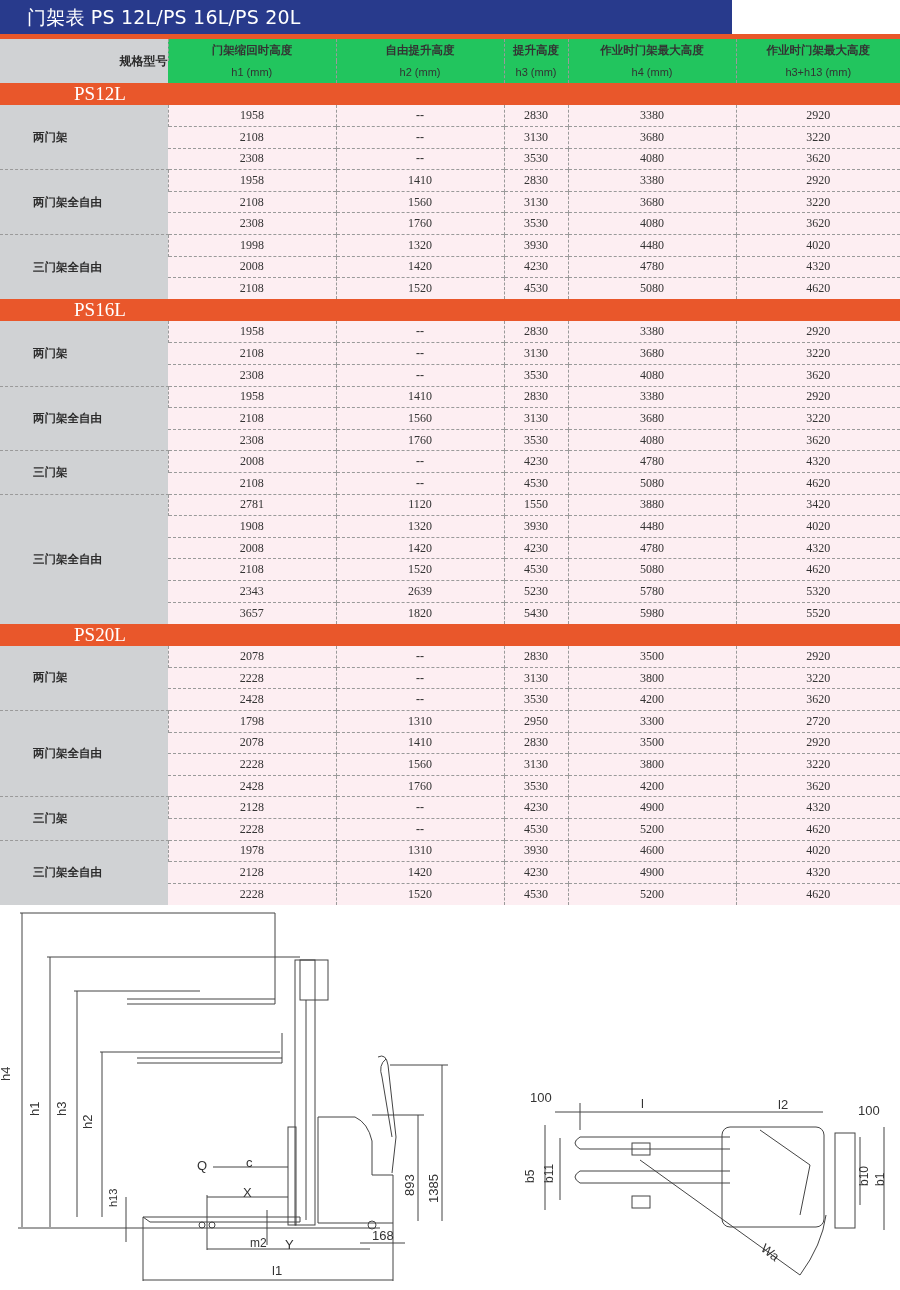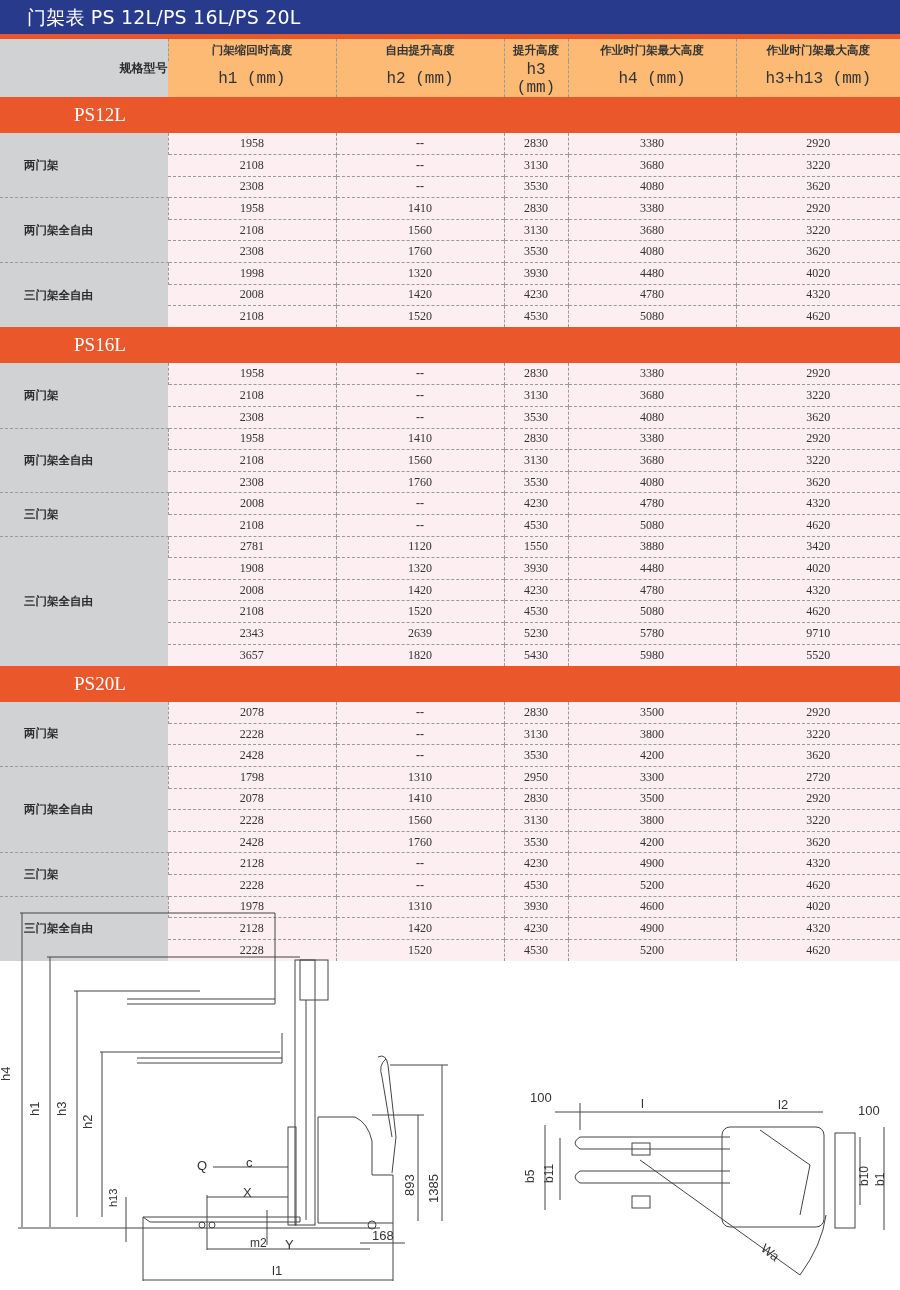--- a/index.html
+++ b/index.html
@@ -1,56 +1,56 @@
 <!DOCTYPE html>
 <html><head>
 <meta charset="utf-8">
 <style>
   * { box-sizing: border-box; margin: 0; padding: 0; }
   html, body { width: 900px; height: 1290px; background: #ffffff; overflow: hidden; }
   body { font-family: "DejaVu Sans", sans-serif; position: relative; }
 
   .title-bar {
-    position: absolute; left: 0; top: 0; width: 900px; height: 34px;
+    position: absolute; left: 0; top: 0; width: 732px; height: 34px;
     background: #283a8c; color: #ffffff;
     font-family: "DejaVu Sans", sans-serif; font-size: 19px;
     line-height: 34px; padding-left: 27px; letter-spacing: 0.2px;
   }
   .title-underline { position: absolute; left: 0; top: 34px; width: 900px; height: 5px; background: #e8572a; }
 
   table.spec {
     position: absolute; left: 0; top: 39px; width: 900px;
     border-collapse: collapse; table-layout: fixed;
   }
   table.spec col.c0 { width: 168px; }
   table.spec col.c1 { width: 168px; }
   table.spec col.c2 { width: 168px; }
   table.spec col.c3 { width: 64px; }
   table.spec col.c4 { width: 168px; }
   table.spec col.c5 { width: 164px; }
 
-  .hdr td { background: #fdba74; height: 22px; text-align: center; vertical-align: middle; }
+  .hdr td { background: #22c55e; height: 22px; text-align: center; vertical-align: middle; }
   .hdr td.model-label {
     background: #d0d2d4; text-align: right; padding-left: 27px;
     font-size: 12px; font-weight: bold; color: #2b2b2b;
   }
   .hdr .cn { font-size: 11.5px; font-weight: bold; color: #333; }
-  .hdr .unit { font-family: Liberation Mono, monospace; font-size: 16px; color: #333; }
+  .hdr .unit { font-family: Liberation Sans, sans-serif; font-size: 11px; color: #333; }
   .hdr td + td { border-left: 1px dashed #9a9a9a; }
 
   .sect td {
-    background: #e9572b; height: 36px; color: #fff;
+    background: #e9572b; height: 22px; color: #fff;
     font-family: "Liberation Serif", serif; font-size: 19px; line-height: 22px;
     padding-left: 74px;
   }
 
   .row td { height: 21.6px; font-family: "Liberation Serif", serif; font-size: 12px; color: #333;
     text-align: center; background: #fdeef2; border-top: 1px dashed #9a9a9a; }
   .row td.grp {
-    background: #d0d2d4; color: #2b2b2b; text-align: left; padding-left: 24px;
+    background: #d0d2d4; color: #2b2b2b; text-align: left; padding-left: 33px;
     font-family: "DejaVu Sans", sans-serif; font-size: 11.5px; font-weight: bold;
     vertical-align: middle;
   }
   .row td + td { border-left: 1px dashed #9a9a9a; }
   .row td.dash { font-weight: bold; }
   .row.first td { border-top: none; }
 
   .diagram { position: absolute; left: 0; top: 905px; width: 900px; height: 385px; }
   .diagram svg text { font-family: "Liberation Sans", sans-serif; }
 </style>
@@ -243,21 +243,21 @@
         <td class="">1520</td>
         <td class="">4530</td>
         <td class="">5080</td>
         <td class="">4620</td>
       </tr>
       <tr class="row">
         <td class="">2343</td>
         <td class="">2639</td>
         <td class="">5230</td>
         <td class="">5780</td>
-        <td class="">9710</td>
+        <td class="">5320</td>
       </tr>
       <tr class="row">
         <td class="">3657</td>
         <td class="">1820</td>
         <td class="">5430</td>
         <td class="">5980</td>
         <td class="">5520</td>
       </tr>
       <tr class="sect">
         <td colspan="6">PS20L</td>

